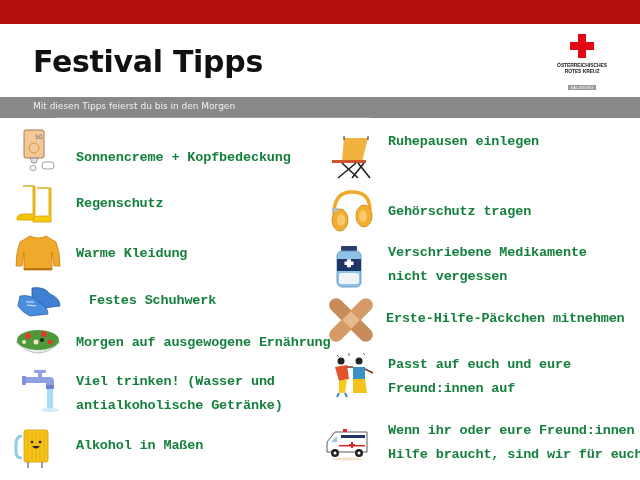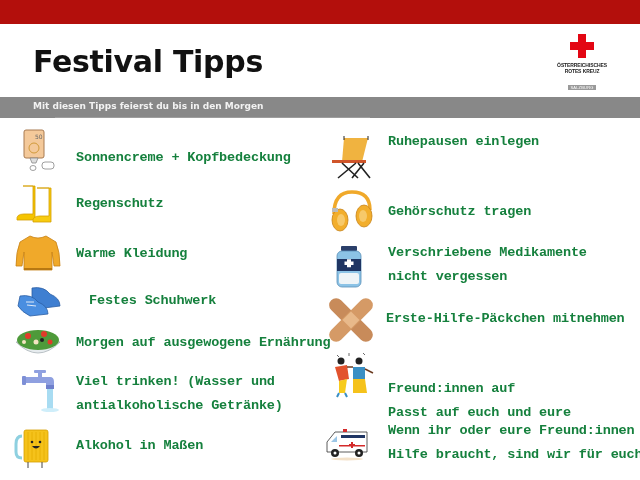--- a/index.html
+++ b/index.html
@@ -12,21 +12,21 @@
 
     .logo { position: absolute; left: 552px; top: 34px; width: 60px; text-align: center; }
     .logo .cross { position: relative; width: 24px; height: 24px; margin: 0 auto; }
     .logo .cross .v { position: absolute; left: 8px; top: 0; width: 8px; height: 24px; background: #e30613; }
     .logo .cross .h { position: absolute; left: 0; top: 8px; width: 24px; height: 8px; background: #e30613; }
     .logo .line { font-family: "Liberation Sans", sans-serif; font-size: 5px; font-weight: bold; line-height: 6px; color: #222; letter-spacing: -0.1px; }
     .logo .line.first { margin-top: 4px; }
     .logo .badge { display: inline-block; margin-top: 1px; background: #9a9a9a; color: #fff; font-family: "Liberation Sans", sans-serif; font-size: 4px; line-height: 5px; padding: 0 2px; letter-spacing: 0.2px; }
 
     .subbar { position: absolute; left: 0; top: 97px; width: 640px; height: 21px; background: #888888; }
-    .subbar .text { position: absolute; left: 33px; top: 4px; font-size: 9px; color: #f2f2f2; font-weight: bold; }
+    .subbar .text { position: absolute; left: 33px; top: 4px; font-size: 9px; color: #f2f2f2; }
     .subbar .underline { position: absolute; left: 55px; top: 20px; width: 315px; height: 1px; background: #9e9e9e; }
 
     .item { position: absolute; display: flex; align-items: center; }
     .item .icon { position: absolute; width: 48px; height: 48px; }
     .item .label { position: absolute; font-size: 13.5px; font-weight: bold; line-height: 24px; color: #15803d; white-space: nowrap; letter-spacing: -0.15px; font-family: Liberation Mono, monospace; }
   </style>
 </head>
 <body>
 
 <div class="top-bar"></div>
@@ -180,21 +180,21 @@
       <circle cx="14" cy="8" r="3.5" fill="#222"></circle>
       <path d="M8 14 L20 12 L22 26 L12 28 Z" fill="#e2522d"></path>
       <path d="M12 28 L20 26 L18 40 L12 40 Z" fill="#f7cb1d"></path>
       <path d="M12 40 L10 44 M18 40 L20 44" stroke="#3a8fc4" stroke-width="2"></path>
       <circle cx="32" cy="8" r="3.5" fill="#222"></circle>
       <path d="M26 14 L38 14 L38 26 L26 26 Z" fill="#3a8fc4"></path>
       <path d="M26 26 L38 26 L40 40 L26 40 Z" fill="#f5c21b"></path>
       <path d="M20 14 L26 14 M38 16 L46 20" stroke="#6b3b20" stroke-width="1.5"></path>
       <path d="M10 2 L12 4 M22 0 L22 3 M36 0 L38 2" stroke="#444" stroke-width="0.8"></path>
     </svg>
-    <span class="label" style="left:388px;top:353px;margin-top:48px;">Passt auf euch und eure</span>
+    <span class="label" style="left:388px;top:353px;">Passt auf euch und eure</span>
     <span class="label" style="left:388px;top:377px;">Freund:innen auf</span>
   </div>
 
   <div class="item">
     <svg class="icon" style="left:323px;top:418px;" viewBox="0 0 48 48">
       <path d="M12 14 L44 14 L44 34 L4 34 L4 24 Z" fill="#fff" stroke="#333" stroke-width="0.8"></path>
       <rect x="18" y="17" width="24" height="3" fill="#1f3563"></rect>
       <path d="M8 24 L14 18 L14 24 Z" fill="#9cc6e6"></path>
       <rect x="16" y="27" width="26" height="1.5" fill="#d42a2a"></rect>
       <path d="M28 24 h2 v2 h2 v2 h-2 v2 h-2 v-2 h-2 v-2 h2 z" fill="#d42a2a"></path>

